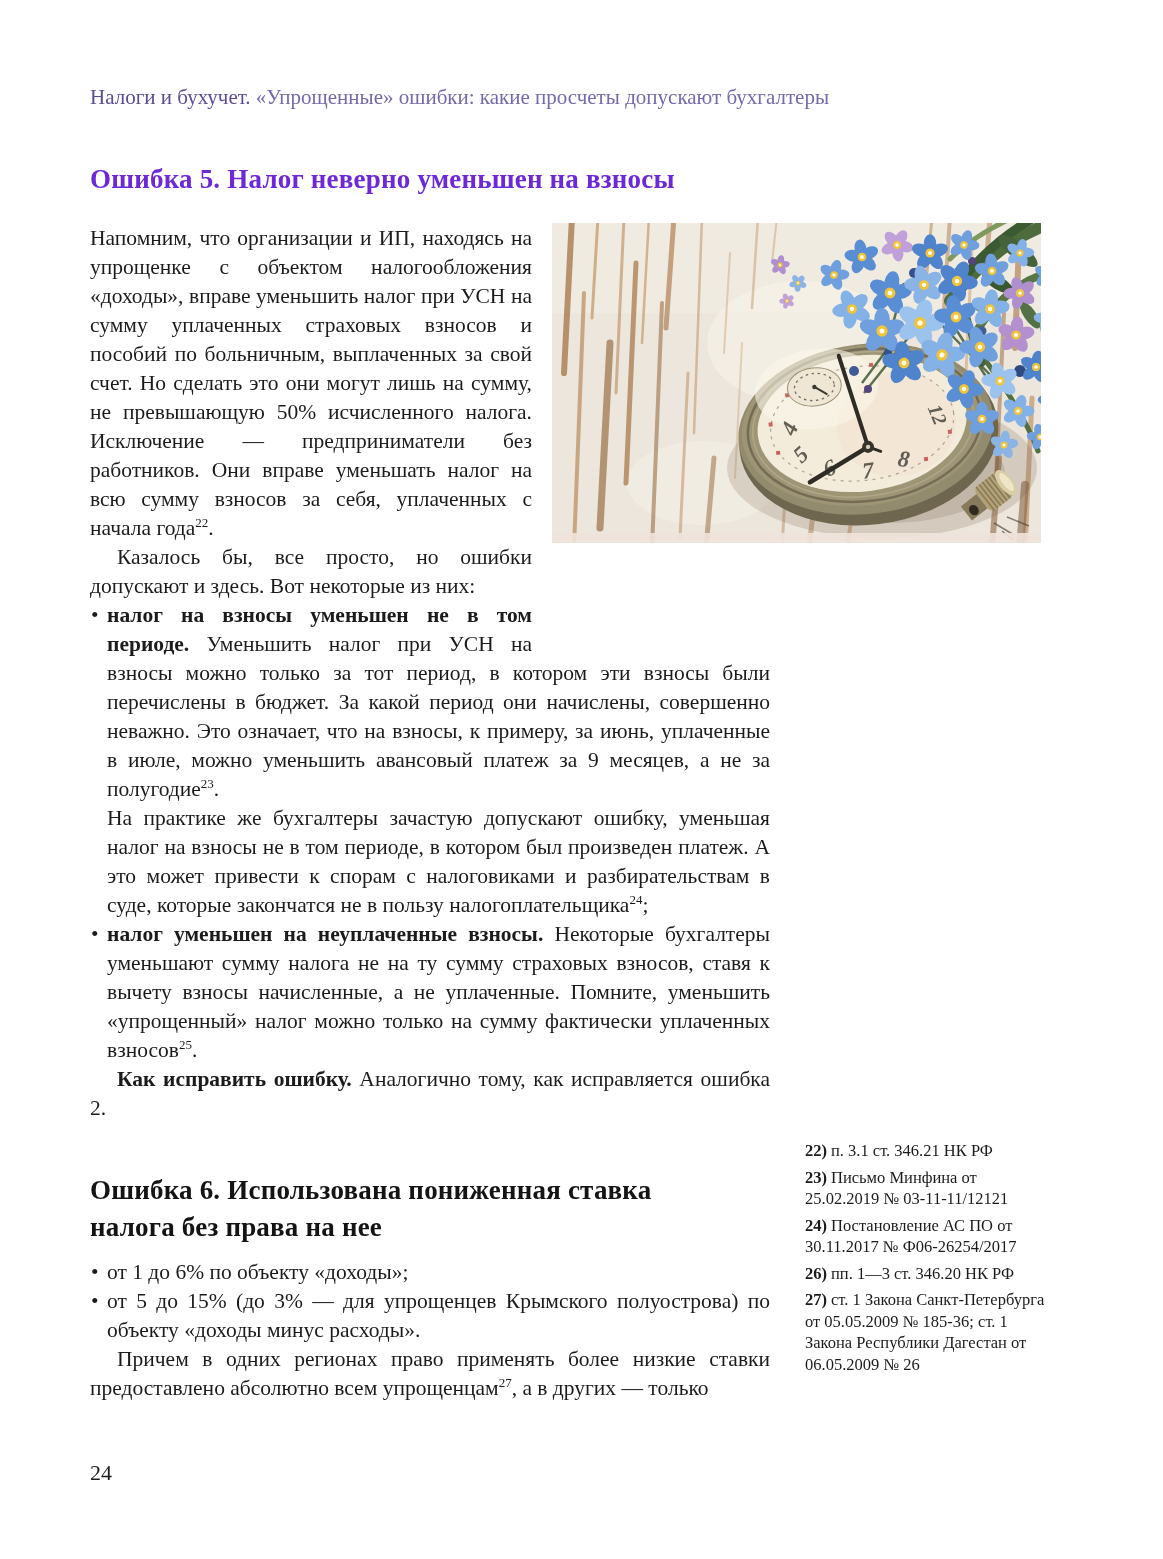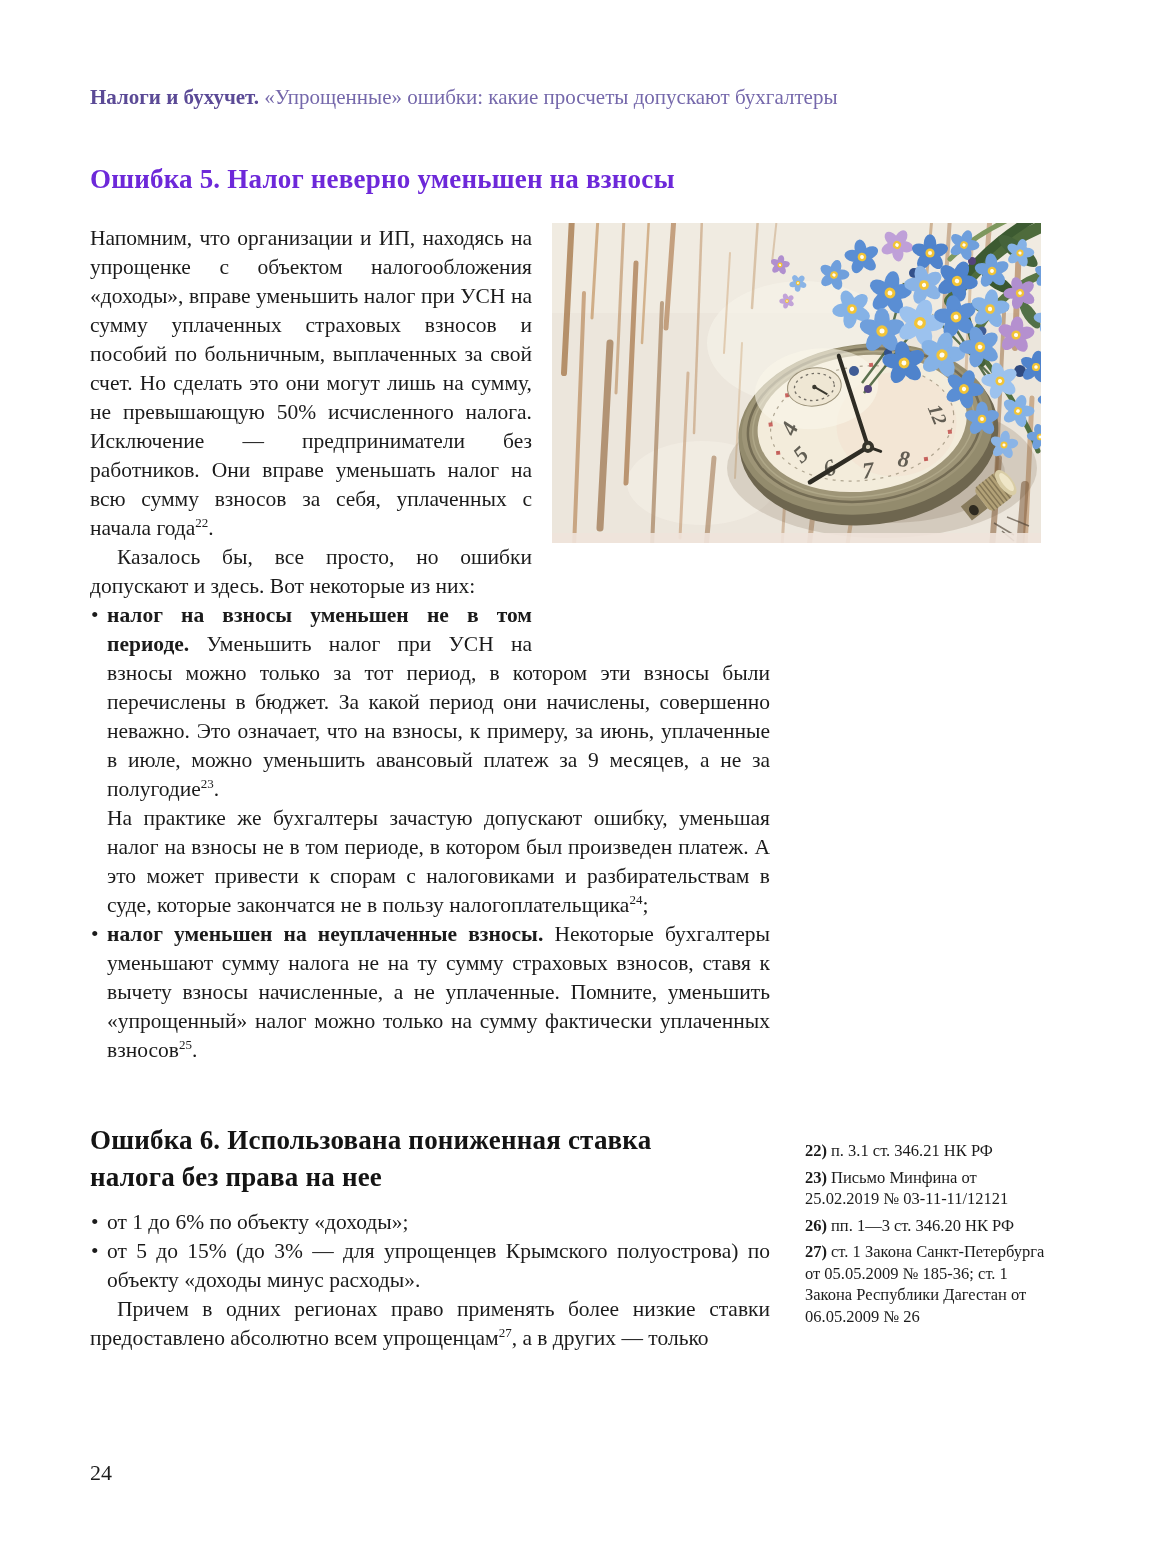--- a/index.html
+++ b/index.html
@@ -1,37 +1,37 @@
 <!DOCTYPE html>
 <html lang="ru"><head>
 <meta charset="utf-8">
 <style>
   html,body{margin:0;padding:0;background:#ffffff;}
   .page{position:relative;width:1163px;height:1559px;background:#ffffff;overflow:hidden;
         font-family:"Liberation Serif","DejaVu Serif",serif;color:#1b1b1b;}
   .pub-header{position:absolute;left:90px;top:84px;font-size:21px;line-height:26px;white-space:nowrap;}
-  .brand{font-weight:bold;color:#5b4a96;}
+  .brand{font-weight:normal;color:#5b4a96;}
   .subtitle{color:#7568ab;}
   h1.s5{position:absolute;left:90px;top:163px;margin:0;font-size:27px;line-height:32px;
         font-weight:bold;color:#6d28d9;letter-spacing:.2px;width:740px;}
   .article{position:absolute;left:90px;top:224px;width:680px;font-size:21.5px;line-height:29px;
         text-align:justify;hyphens:auto;}
   .spacer{float:right;width:238px;height:430px;}
   p{margin:0;}
   .ind{text-indent:27px;}
   ul{margin:0;padding:0 0 0 17px;list-style:none;}
   li{position:relative;}
   li::before{content:"\2022";position:absolute;left:-16px;top:0;}
   .b{font-weight:bold;}
   sup{font-size:13px;line-height:0;vertical-align:super;}
   .figure{position:absolute;left:552px;top:223px;width:489px;}
   .figure svg{display:block;width:489px;height:320px;}
   figcaption{background:#f0ebe2;padding:9px 14px 11px;font-family:"Liberation Sans","DejaVu Sans",sans-serif;
         font-size:12.6px;letter-spacing:-0.15px;line-height:19.5px;color:#403f3b;}
-  .section6{position:absolute;left:90px;top:1122px;width:680px;font-size:21.5px;line-height:29px;
+  .section6{position:absolute;left:90px;top:1172px;width:680px;font-size:21.5px;line-height:29px;
         text-align:justify;hyphens:auto;}
   .section6 h2{margin:0 0 12px 0;font-size:27px;line-height:37px;font-weight:bold;color:#141414;
         width:620px;text-align:left;letter-spacing:.2px;}
   .footnotes{position:absolute;left:805px;top:1140px;width:245px;font-size:16.5px;line-height:21.5px;}
   .fn{margin-bottom:5px;}
   .fn-num{font-weight:bold;padding-right:4px;}
   .page-number{position:absolute;left:90px;top:1460px;font-size:22px;}
 </style>
 </head>
 <body>
@@ -50,20 +50,21 @@
     <p class="ind"><span>Казалось бы, все просто, но ошибки допускают и здесь. Вот некоторые из них:</span></p>
     <ul>
       <li>
         <p><span class="b">налог на взносы уменьшен не в том периоде.</span><span> Уменьшить налог при УСН на взносы можно только за тот период, в котором эти взносы были перечислены в бюджет. За какой период они начислены, совершенно неважно. Это означает, что на взносы, к примеру, за июнь, уплаченные в июле, можно уменьшить авансовый платеж за 9 месяцев, а не за полугодие</span><sup>23</sup><span>.</span></p>
         <p><span>На практике же бухгалтеры зачастую допускают ошибку, уменьшая налог на взносы не в том периоде, в котором был произведен платеж. А это может привести к спорам с налоговиками и разбирательствам в суде, которые закончатся не в пользу налогоплательщика</span><sup>24</sup><span>;</span></p>
       </li>
       <li>
         <p><span class="b">налог уменьшен на неуплаченные взносы.</span><span> Некоторые бухгалтеры уменьшают сумму налога не на ту сумму страховых взносов, ставя к вычету взносы начисленные, а не уплаченные. Помните, уменьшить «упрощенный» налог можно только на сумму фактически уплаченных взносов</span><sup>25</sup><span>.</span></p>
       </li>
     </ul>
+    <p class="ind"><span class="b">Как исправить ошибку.</span><span> Аналогично тому, как исправляется ошибка 2.</span></p>
   </div>
 
   <figure class="figure" style="margin:0">
     <svg viewBox="0 0 489 320" role="img">
       <defs>
         <g id="fl">
           <ellipse cx="0" cy="-5.4" rx="3.7" ry="5.6"></ellipse>
           <ellipse transform="rotate(72)" cx="0" cy="-5.4" rx="3.7" ry="5.6"></ellipse>
           <ellipse transform="rotate(144)" cx="0" cy="-5.4" rx="3.7" ry="5.6"></ellipse>
           <ellipse transform="rotate(216)" cx="0" cy="-5.4" rx="3.7" ry="5.6"></ellipse>
@@ -241,18 +242,19 @@
       <li>
           <p><span>от 5 до 15% (до 3% — для упрощенцев Крымского полуострова) по объекту «доходы минус расходы».</span></p>
         </li>
     </ul>
     <p class="ind"><span>Причем в одних регионах право применять более низкие ставки предоставлено абсолютно всем упрощенцам</span><sup>27</sup><span>, а в других — только</span></p>
   </div>
 
   <aside class="footnotes">
     <div class="fn"><span class="fn-num">22)</span><span>п. 3.1 ст. 346.21 НК РФ</span></div>
     <div class="fn"><span class="fn-num">23)</span><span>Письмо Минфина от 25.02.2019 № 03-11-11/12121</span></div>
+    <div class="fn"><span class="fn-num">24)</span><span>Постановление АС ПО от 30.11.2017 № Ф06-26254/2017</span></div>
     <div class="fn"><span class="fn-num">26)</span><span>пп. 1—3 ст. 346.20 НК РФ</span></div>
     <div class="fn"><span class="fn-num">27)</span><span>ст. 1 Закона Санкт-Петербурга от 05.05.2009 № 185-36; ст. 1 Закона Республики Дагестан от 06.05.2009 № 26</span></div>
   </aside>
 
   <div class="page-number">24</div>
 </div>
 
 </body></html>

